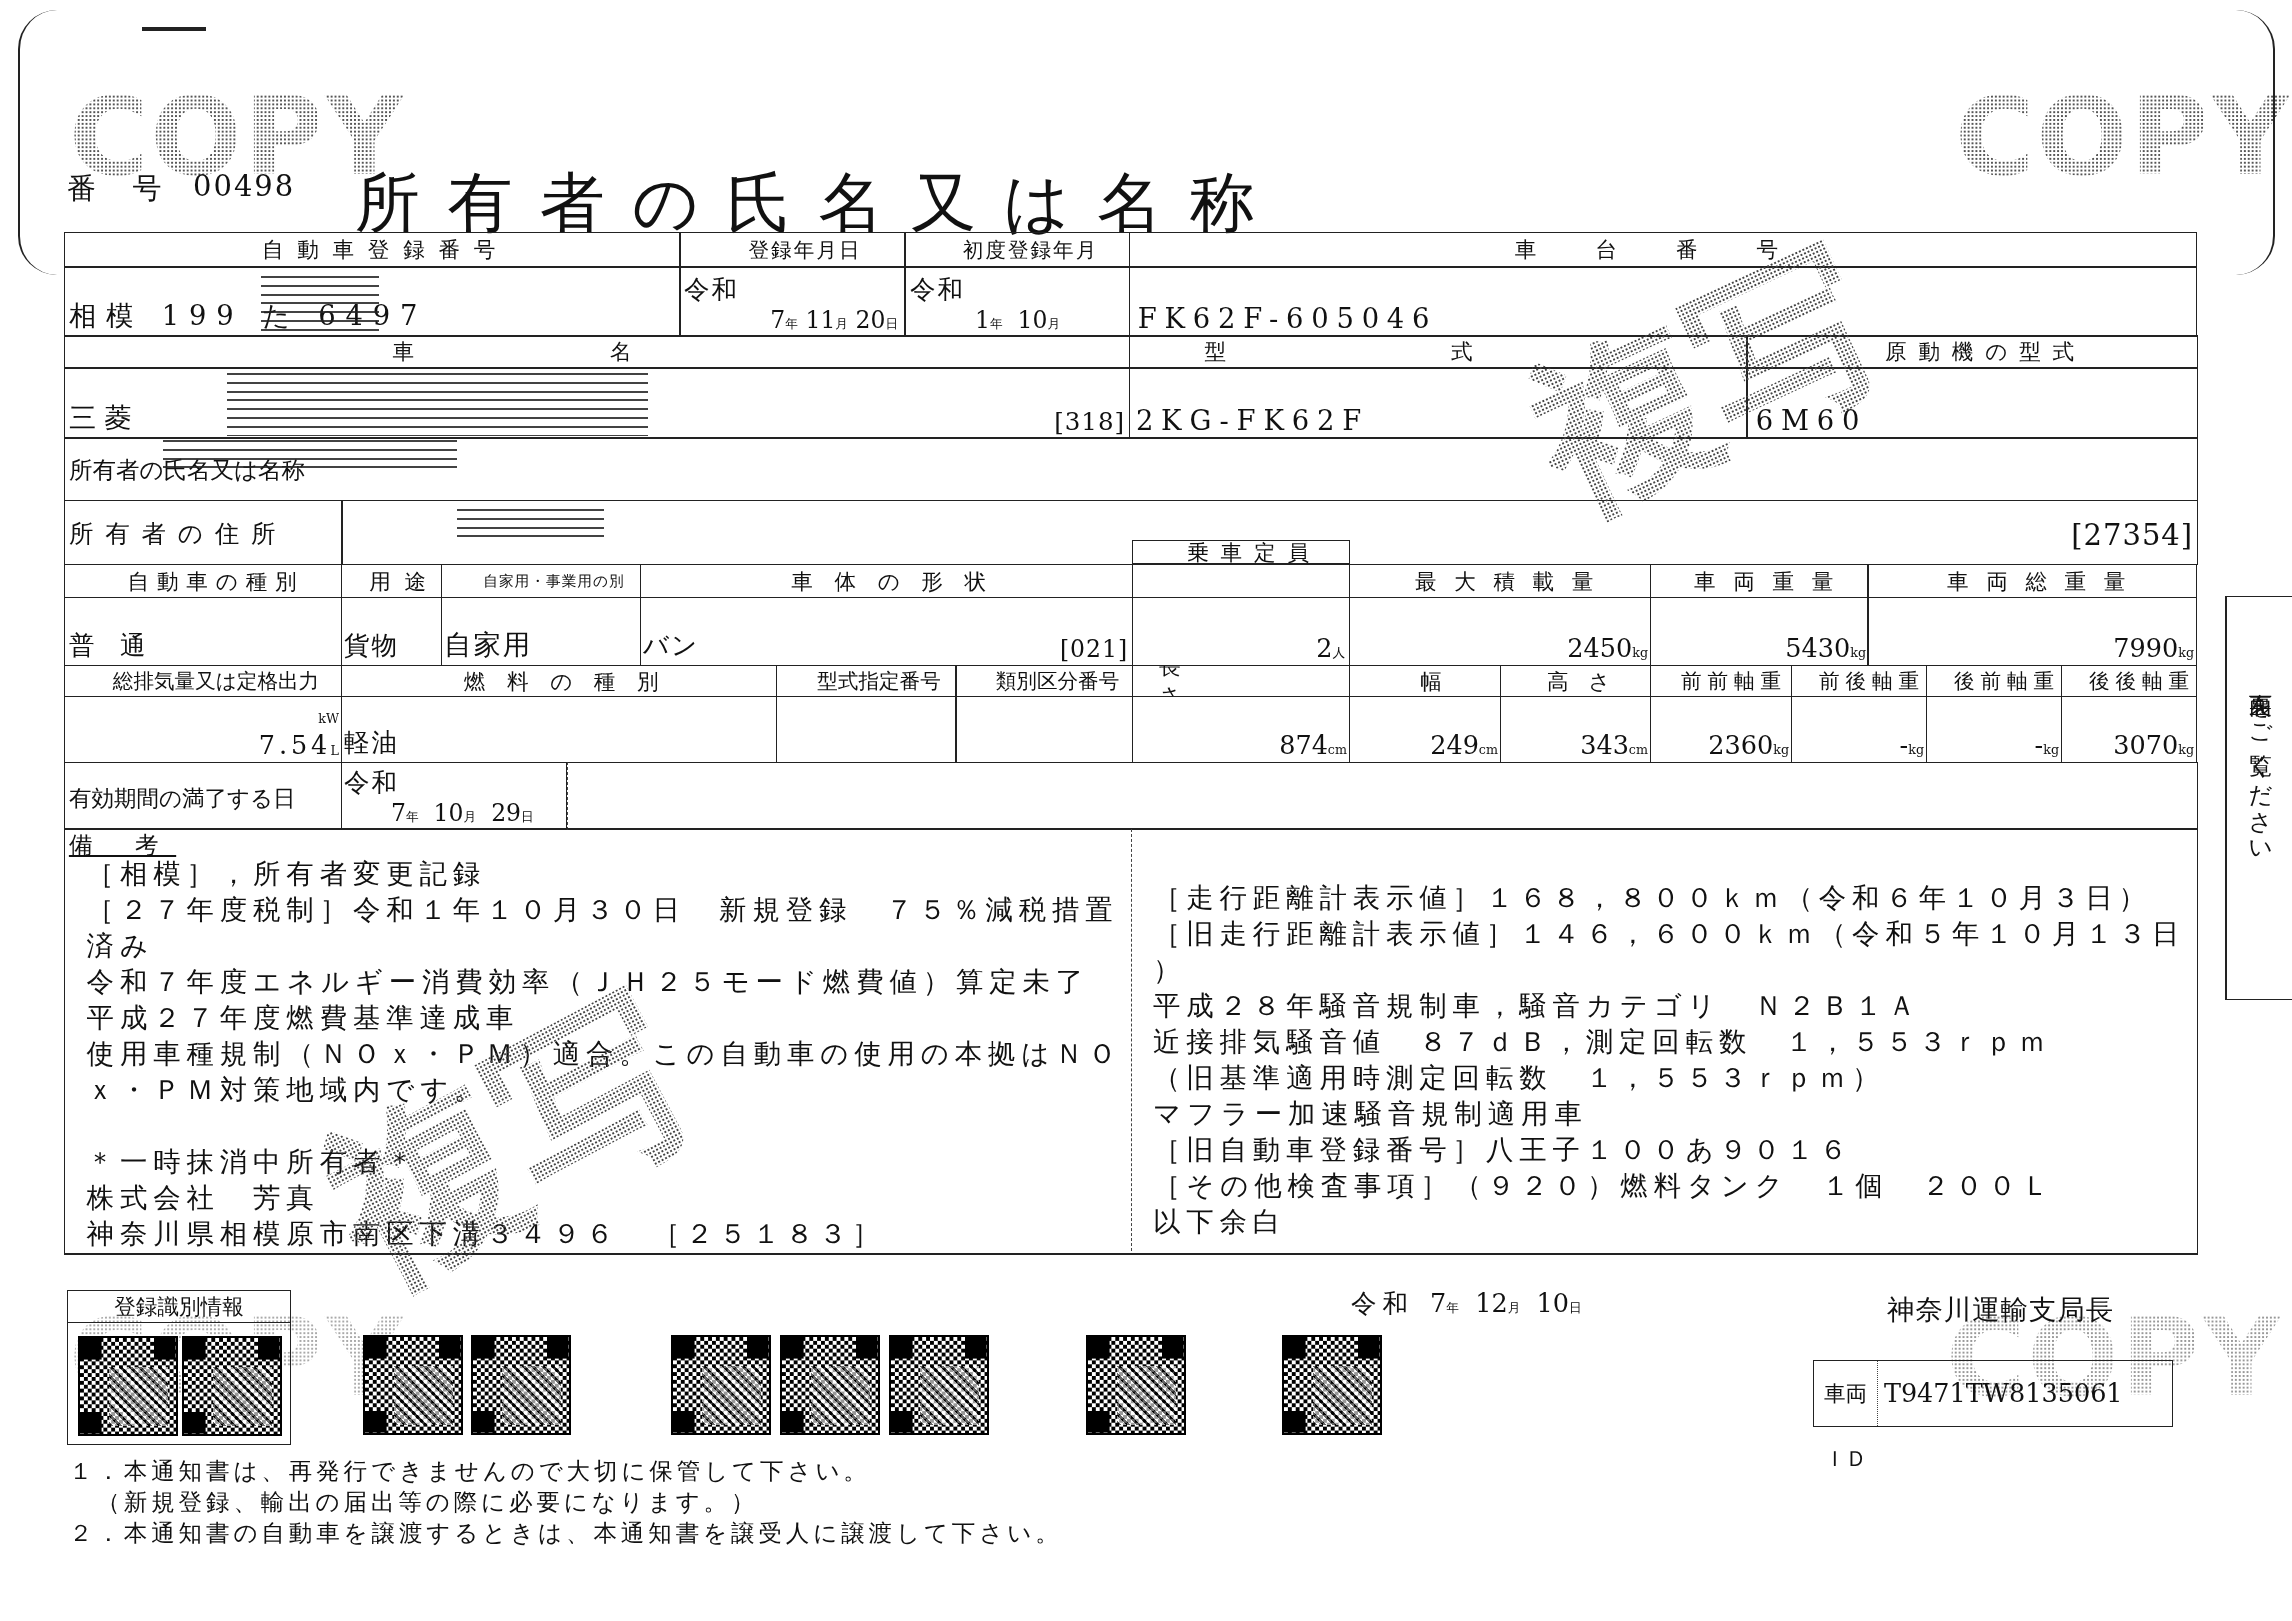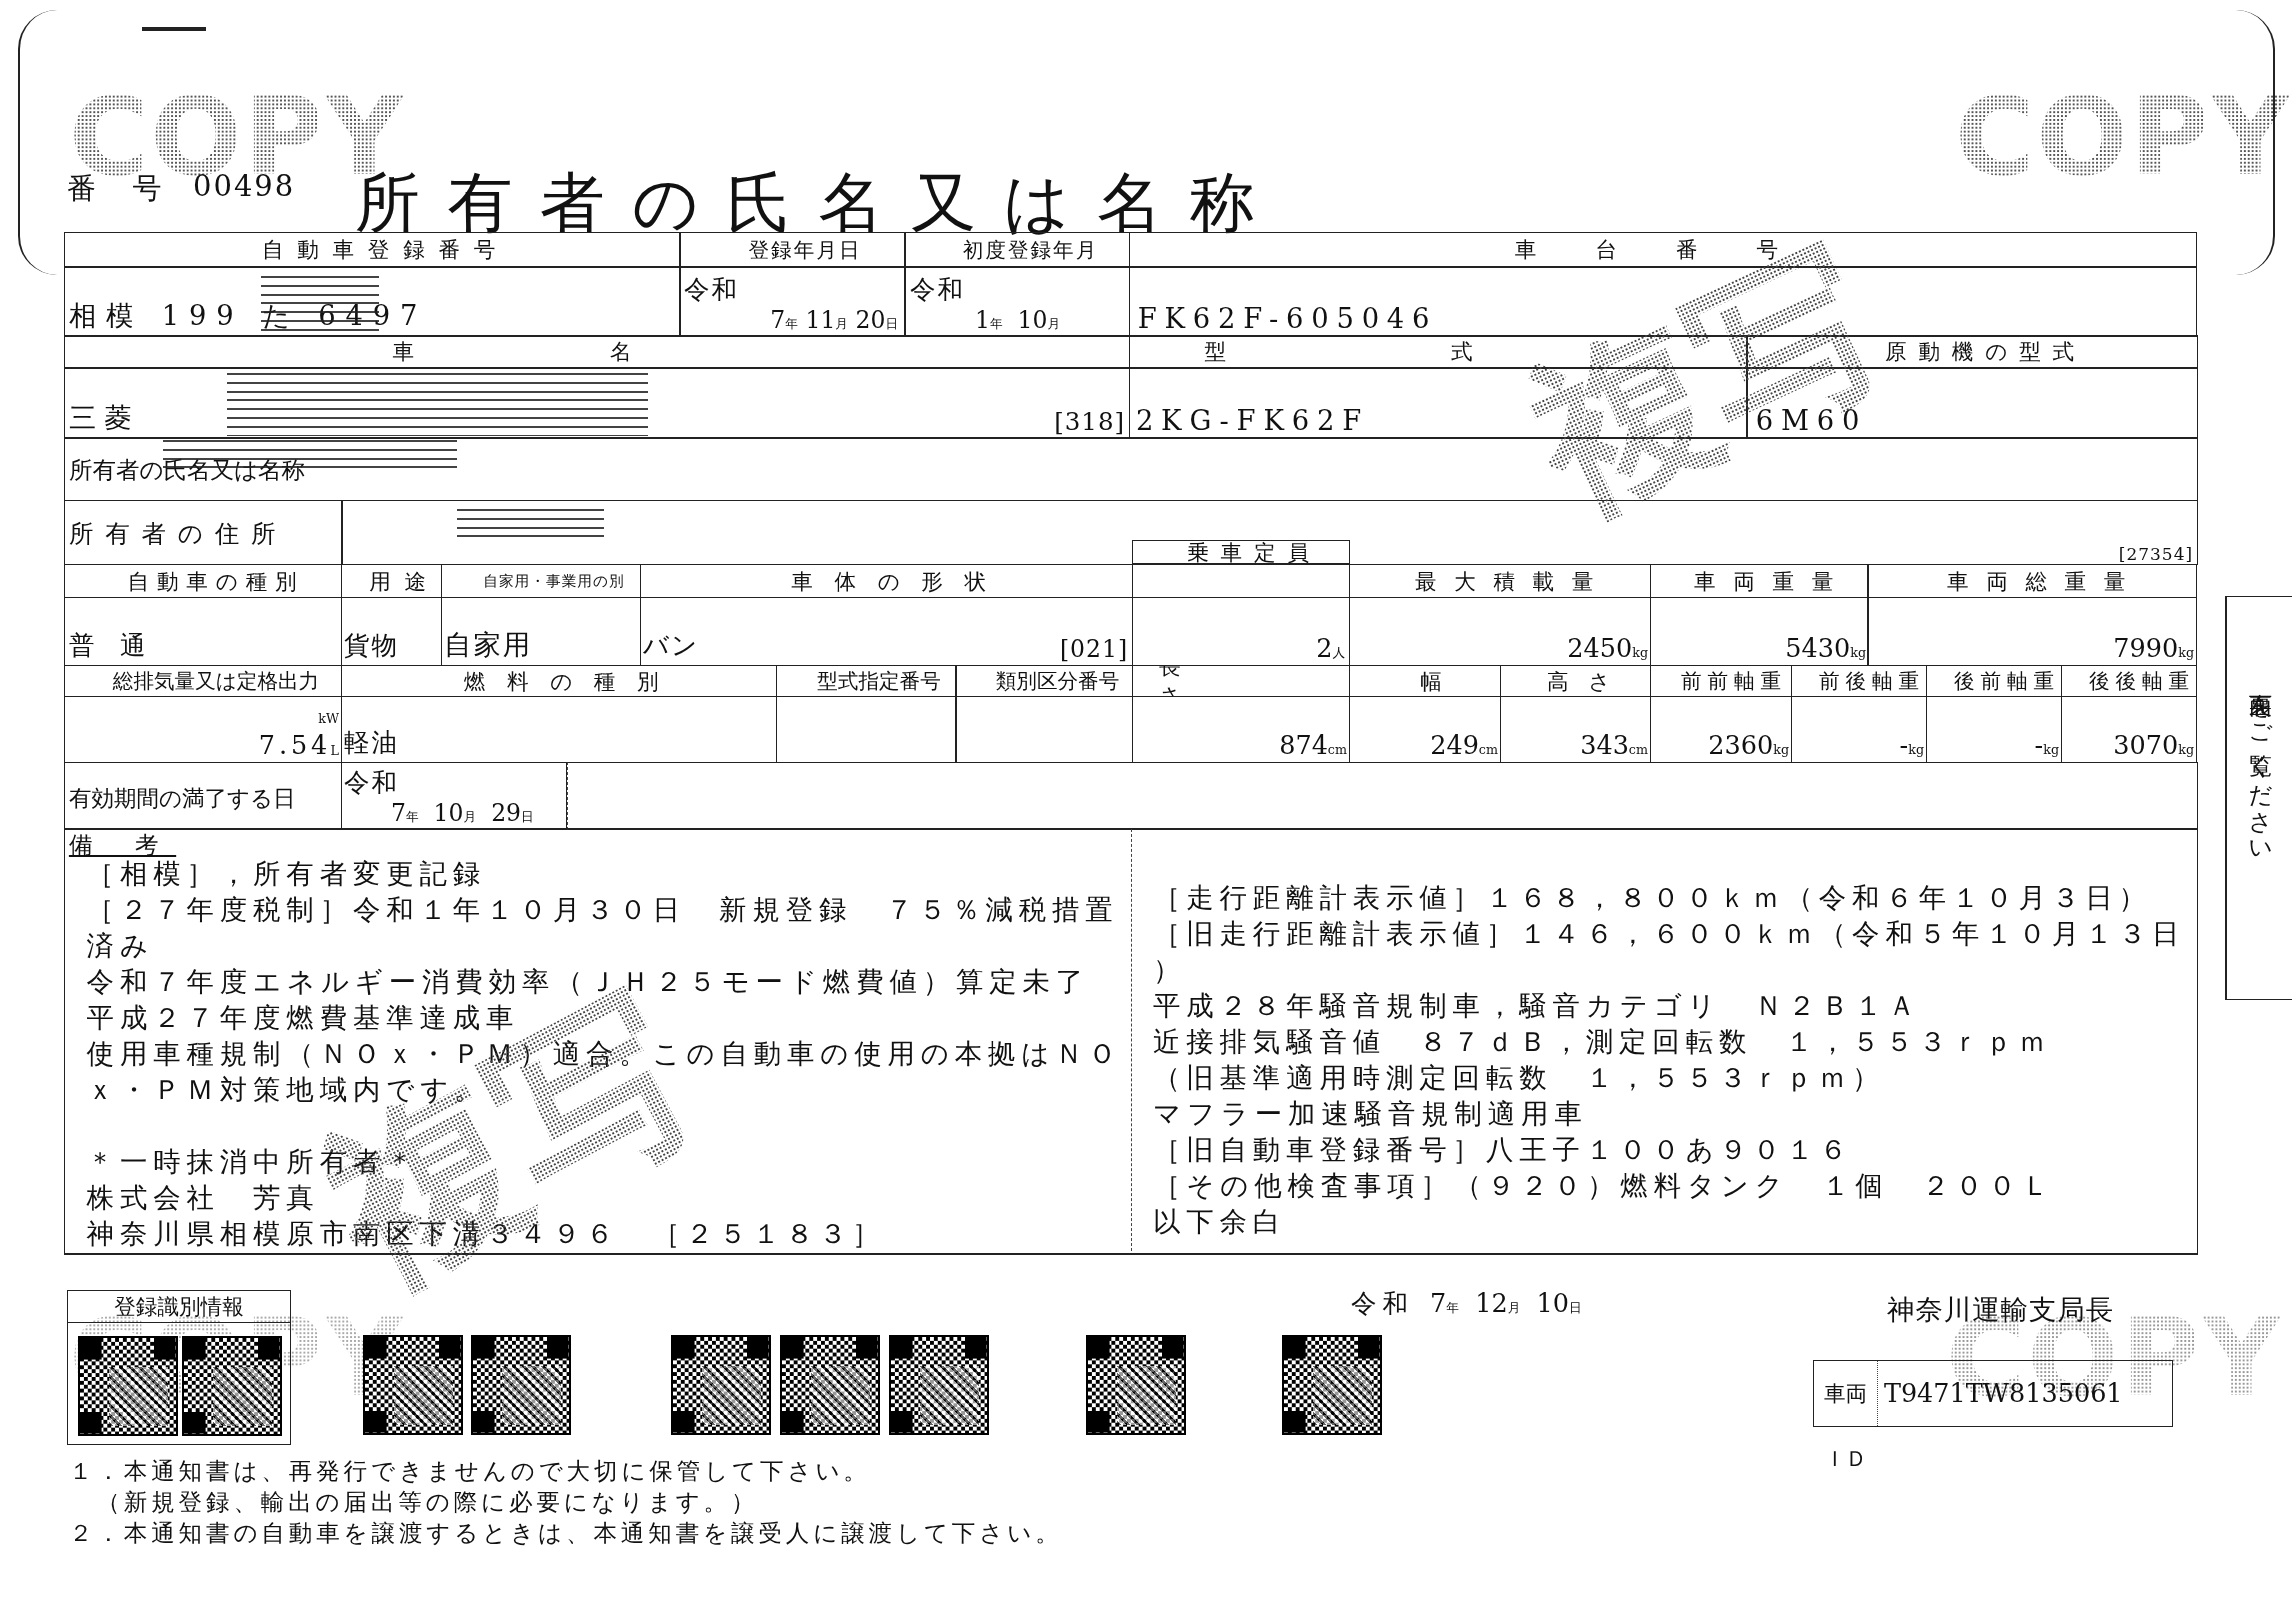--- a/index.html
+++ b/index.html
@@ -109,21 +109,21 @@
 </div>
 
 <div class="cell" style="left:64px;top:437px;width:2134px;height:64px;">
   <span class="label" style="left:3.9px;top:15.7px;font-size:23.5px;letter-spacing:0;">所有者の氏名又は名称</span>
   <div class="redact" style="left:98px;top:2px;width:294px;height:29px;"></div>
 </div>
 <div class="cell" style="left:64px;top:500px;width:2134px;height:65px;">
   <span class="label" style="left:3.9px;top:15.7px;letter-spacing:11.8px;">所有者の住所</span>
   <div class="abs" style="left:276px;top:-2px;width:1.5px;height:65px;background:#222;"></div>
   <div class="redact" style="left:392px;top:7.8px;width:147px;height:29px;"></div>
-  <span class="val" style="right:3.9px;bottom:0;font-size:17px;letter-spacing:1px;">[27354]</span>
+  <span class="val" style="right:3.9px;bottom:12px;font-size:29px;letter-spacing:1px;">[27354]</span>
 </div>
 
 <div class="cell hdr" style="left:64px;top:564px;width:278px;height:34px;letter-spacing:7.8px;">
     <span>自動車の種別</span>
   </div>
 <div class="cell hdr" style="left:341px;top:564px;width:101px;height:34px;">
     <span>用途</span>
   </div>
 <div class="cell hdr sm" style="left:441px;top:564px;width:200px;height:34px;">
     <span>自家用・事業用の別</span>

